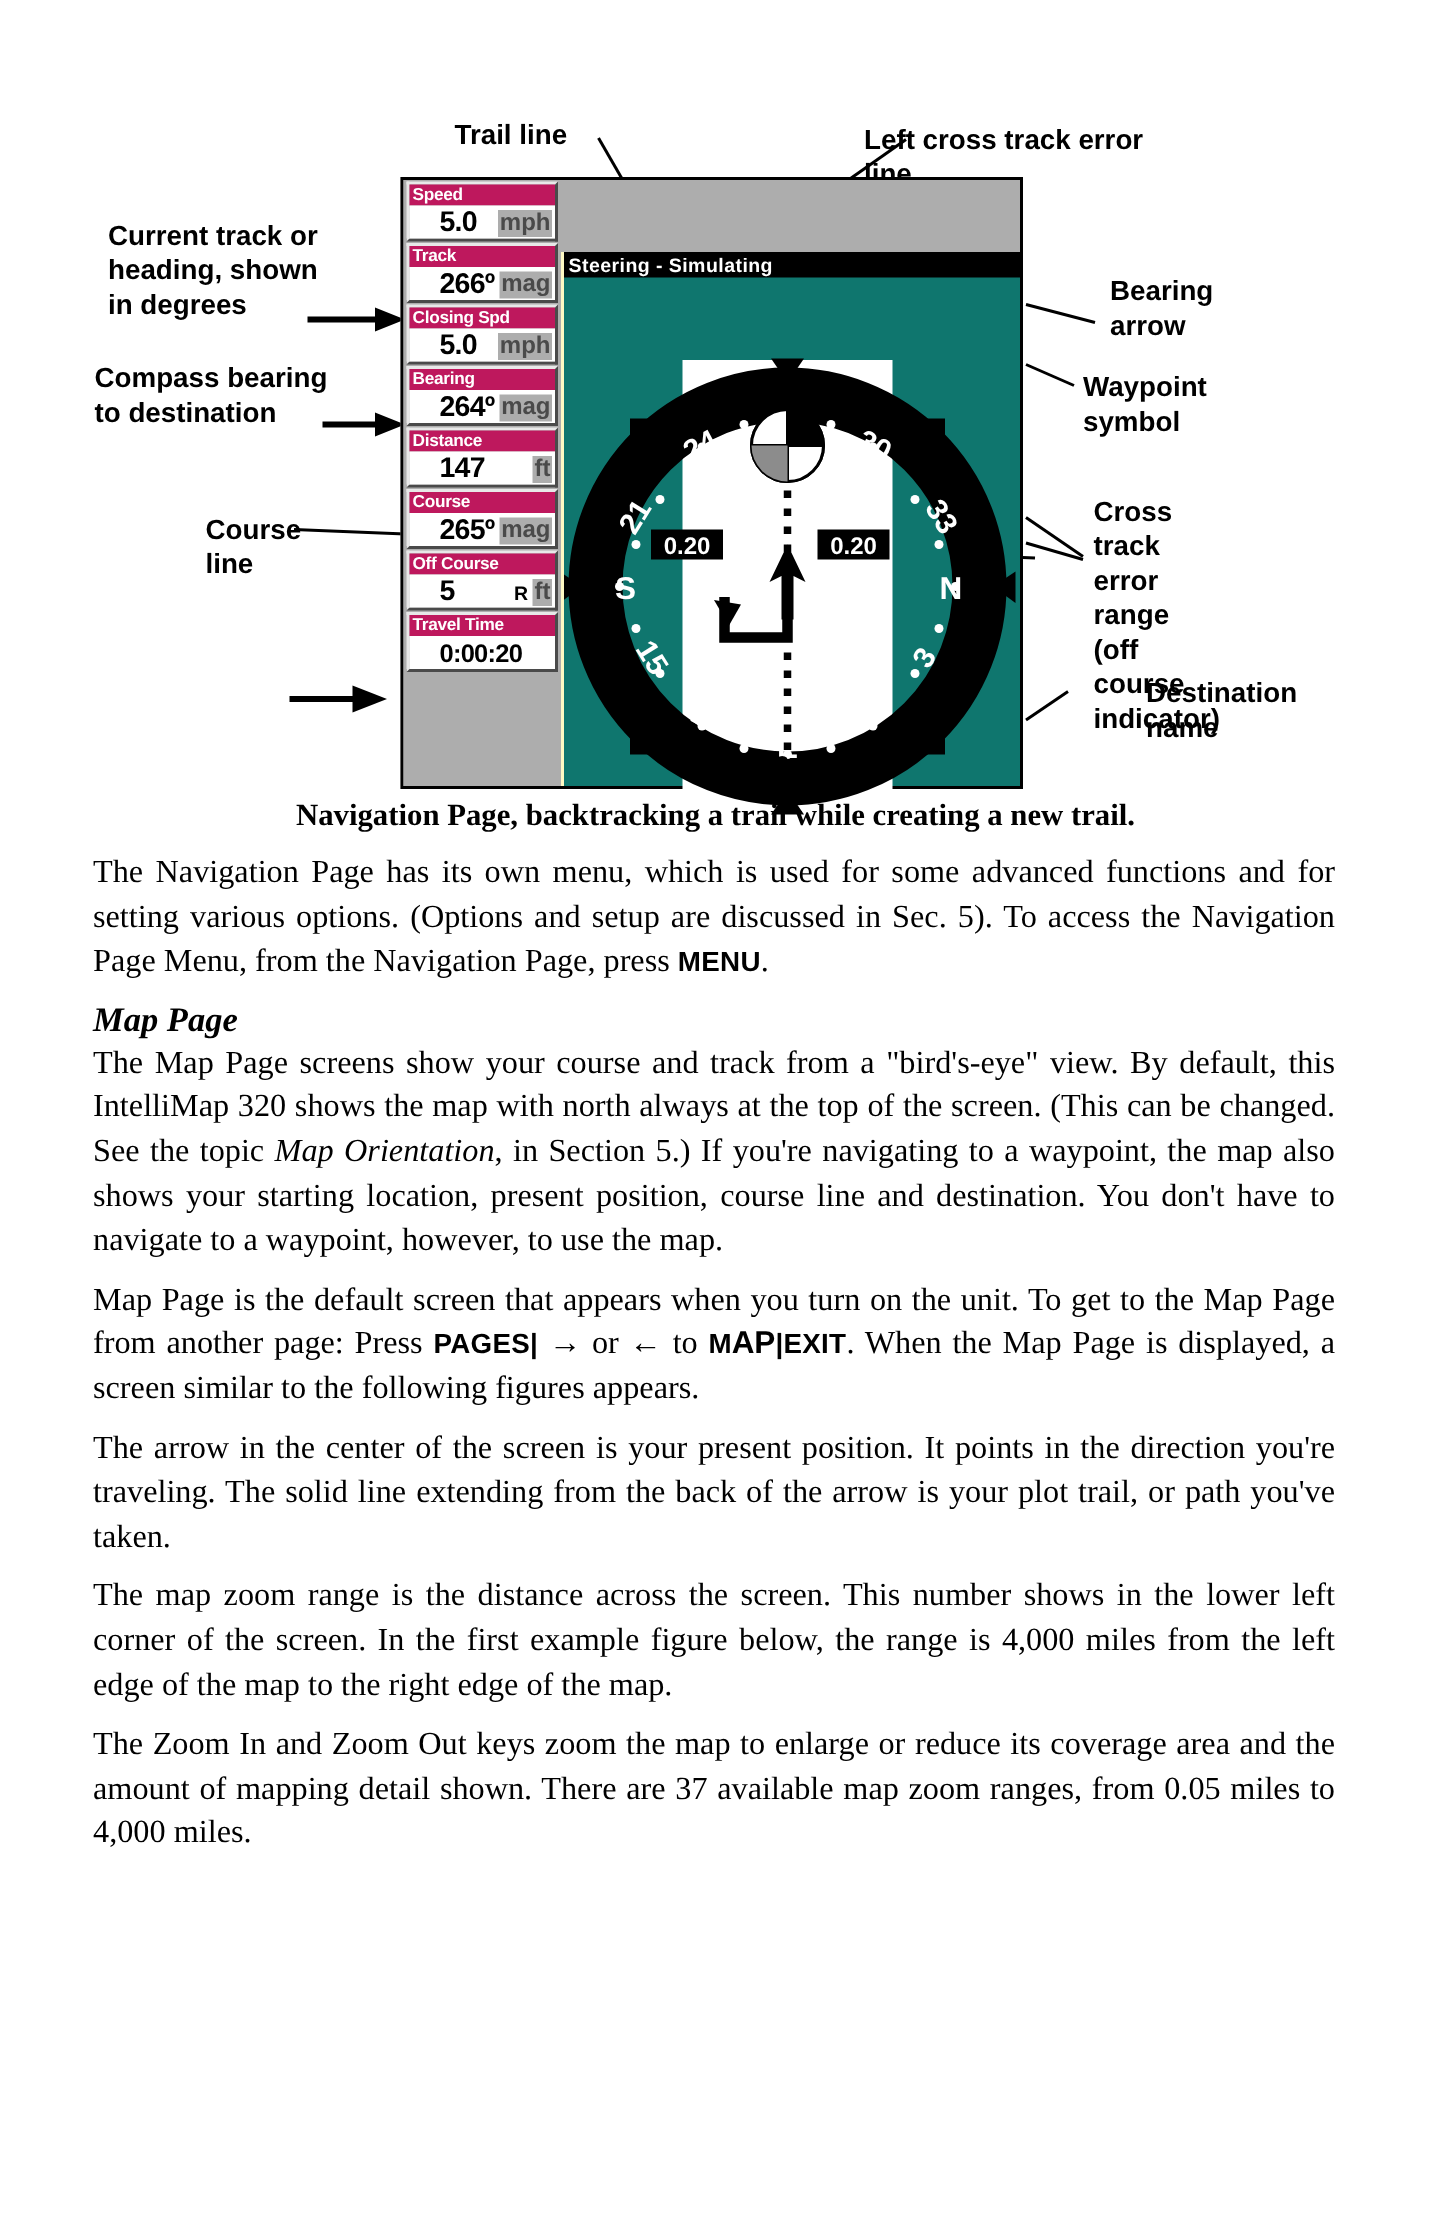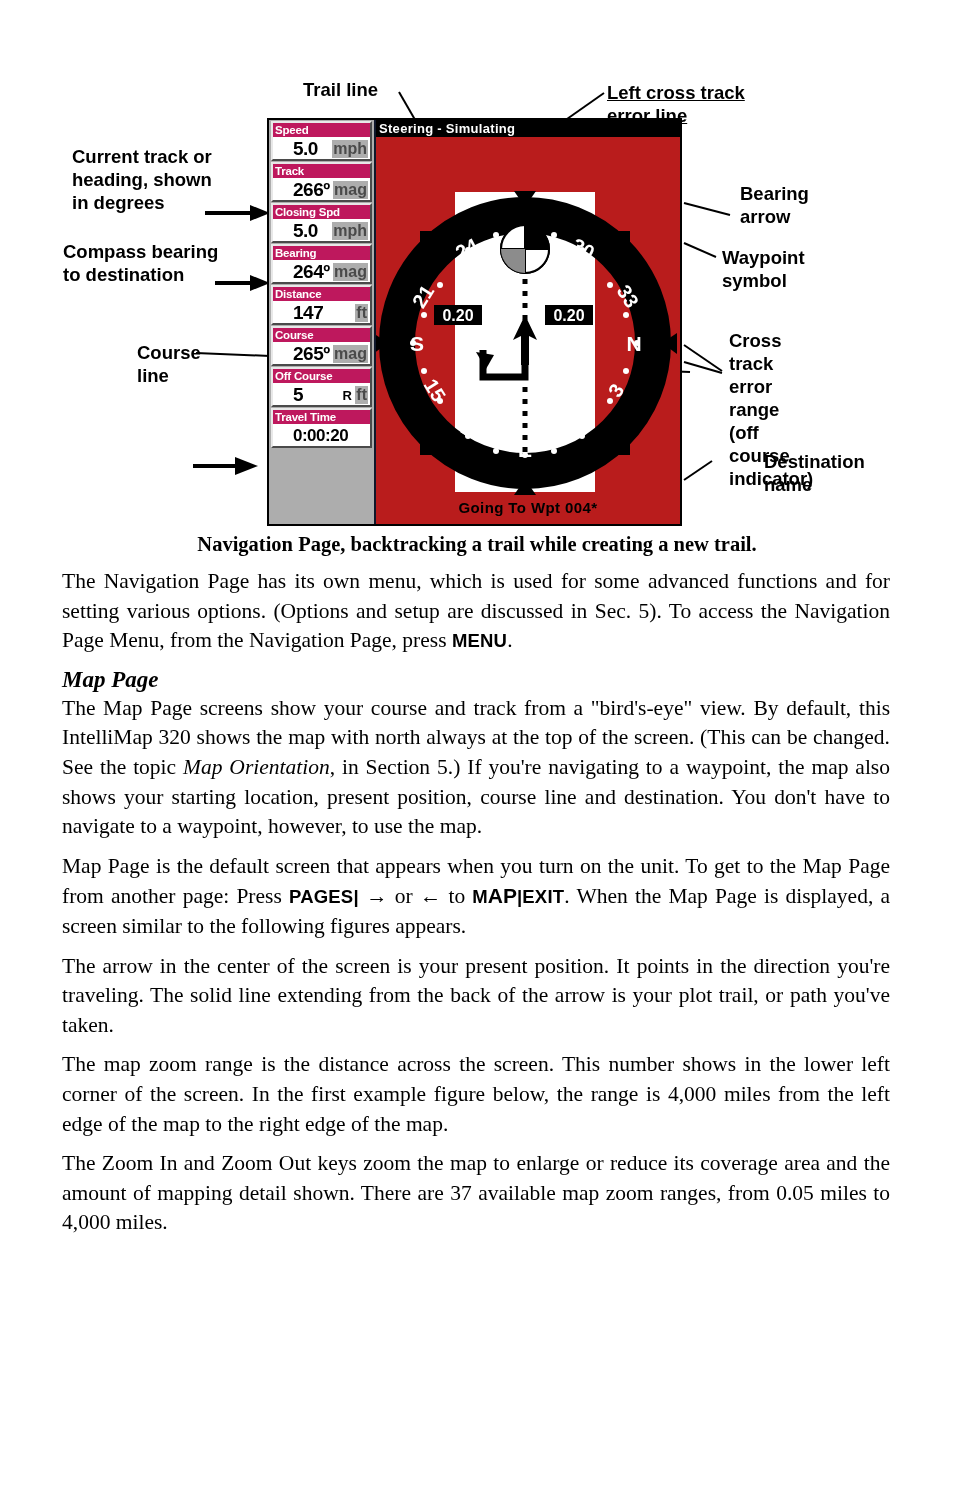--- a/index.html
+++ b/index.html
@@ -123,23 +123,24 @@
     font-family: "Liberation Sans", sans-serif;
     font-weight: bold;
     font-size: 13px;
     color: #000;
   }
 
   
   #compass-pane {
     flex: 1 1 auto;
     position: relative;
-    background: #b91c1c;
-    border-left: 2px solid #0f172a;
+    background: #0f766e;
+    border-left: 2px solid #fef9c3;
     box-sizing: border-box;
+    margin-top: 48px;
   }
   #screen-titlebar {
     background: #000000;
     color: #ffffff;
     font-family: "Liberation Sans", sans-serif;
     font-weight: bold;
     font-size: 13px;
     line-height: 17px;
     height: 17px;
     padding-left: 3px;
@@ -243,21 +244,21 @@
     <line x1="716" y1="257" x2="684" y2="243" stroke="#000" stroke-width="2"></line>
 
     <line x1="722" y1="371" x2="684" y2="345" stroke="#000" stroke-width="2"></line>
     <line x1="722" y1="373" x2="684" y2="362" stroke="#000" stroke-width="2"></line>
 
     <line x1="712" y1="461" x2="684" y2="480" stroke="#000" stroke-width="2"></line>
   </svg>
 
   <div class="callout" style="left:303px; top:78px;">Trail line</div>
 
-  <div class="callout" style="left:607px; top:81px;text-decoration:underline;">Left cross track error line</div>
+  <div class="callout" style="left:576px; top:81px;">Left cross track error line</div>
 
   <div class="callout" style="left:72px; top:145px;">Current track or
 heading, shown
 in degrees</div>
 
   <div class="callout" style="left:63px; top:240px;">Compass bearing
 to destination</div>
 
   <div class="callout" style="left:137px; top:341px;">Course
 line</div>

